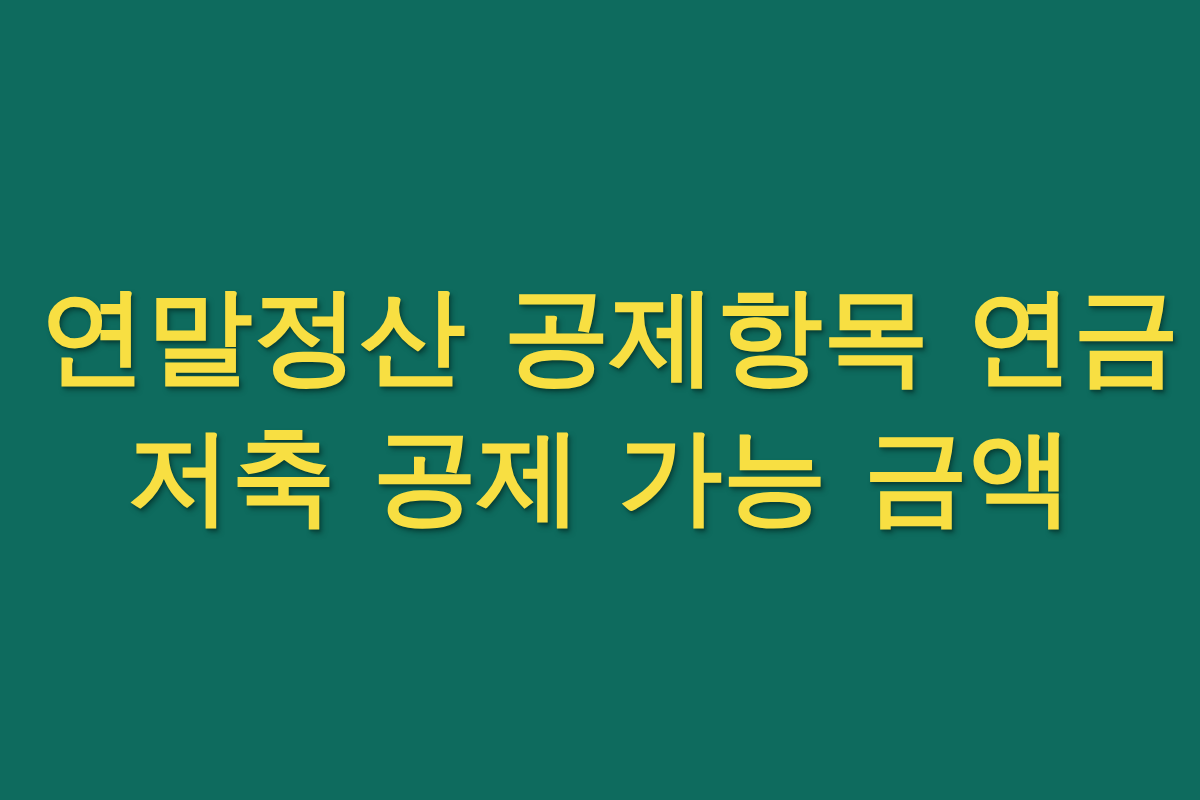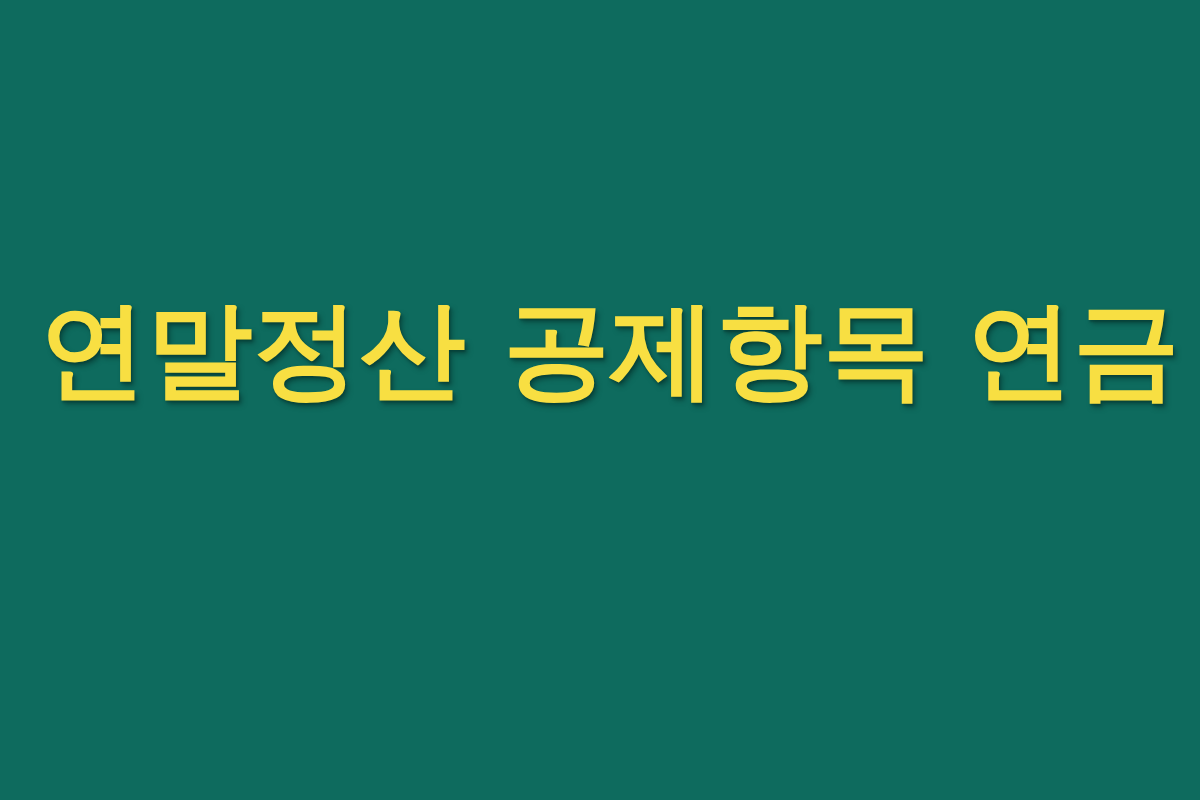--- a/index.html
+++ b/index.html
@@ -26,21 +26,21 @@
     justify-content: center;
     background-color: #0E6B5E;
     overflow: hidden;
   }
 
   
   .title-block {
     position: absolute;
     left: 0;
     right: 0;
-    top: 280px;
+    top: 266px;
     display: flex;
     flex-direction: column;
     align-items: center;
     justify-content: flex-start;
     padding: 0 40px;
     box-sizing: border-box;
   }
 
   .title-line {
     display: block;
@@ -63,15 +63,16 @@
     font-size: 104px;
   }
 </style>
 </head>
 <body>
 
 <div class="banner" style="background-color: rgb(14, 107, 94);">
 
   <div class="title-block">
     <span class="title-line title-line-1" style="color: rgb(248, 223, 66);">연말정산 공제항목 연금</span>
+    <span class="title-line title-line-2" style="color: rgb(248, 223, 66);">저축 공제 가능 금액</span>
   </div>
 
 </div>
 
 </body></html>

